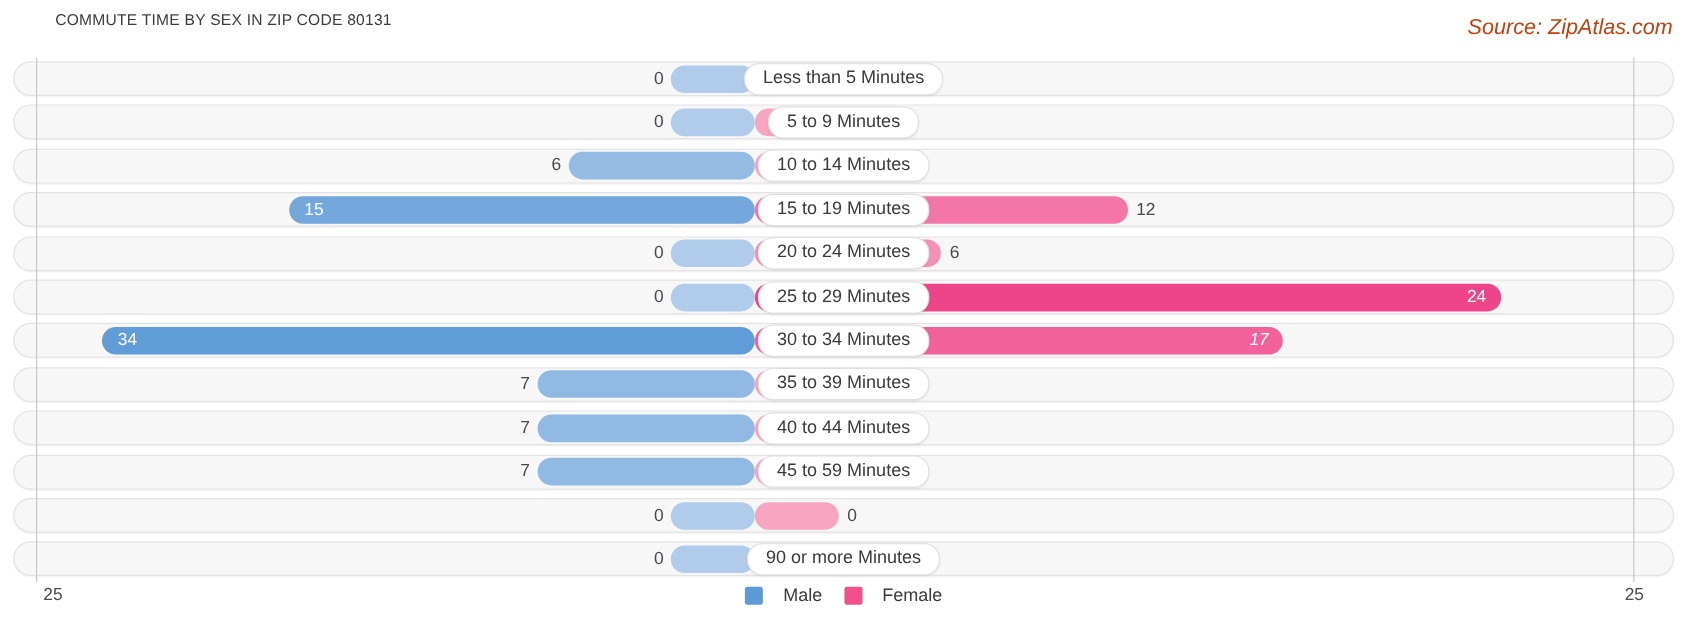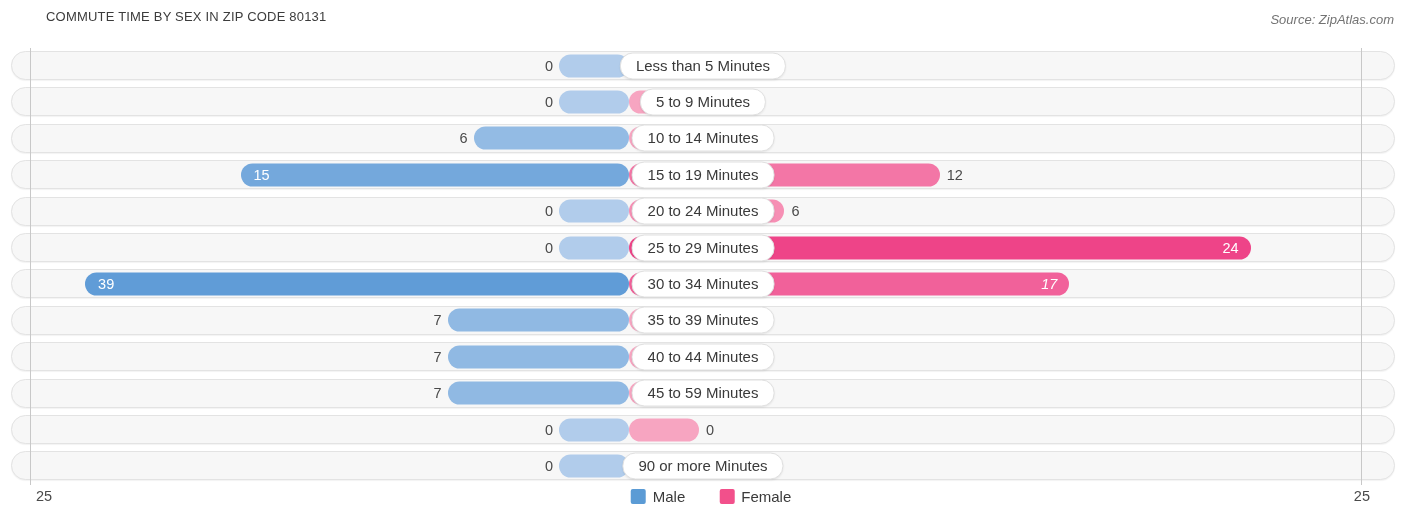--- a/index.html
+++ b/index.html
@@ -35,23 +35,23 @@
     font-size: 13px;
     letter-spacing: .2px;
     color: #3c3c3c;
     white-space: nowrap;
     margin-left: 32px;
   }
   .source {
     position: absolute;
     right: 12px;
     top: 12px;
-    font-size: 13px;
+    font-size: 18px;
     font-style: italic;
-    color: #737373;
+    color: #c2410c;
     white-space: nowrap;
   }
 
   
   .plot {
     position: absolute;
     left: 0;
     top: 48px;
     width: 1406px;
     height: 438px;
@@ -148,22 +148,21 @@
     top: 4px;
     transform: translateX(-50%);
     display: flex;
     align-items: center;
     gap: 18px;
     white-space: nowrap;
   }
   .legend-item {
     display: flex;
     align-items: center;
-    gap: 7px;
-    margin-left: 16px;
+    gap: 17px;
   }
   .swatch {
     width: 15px;
     height: 15px;
     border-radius: 2px;
     display: inline-block;
   }
   .legend-label {
     font-size: 15px;
     color: #3a3a3a;
@@ -220,21 +219,21 @@
       <div class="row" style="top: 185px;">
         <div class="bar male" style="left: 547px; width: 70px; background: rgb(177, 204, 235);"></div>
         <div class="bar female" style="left: 617px; width: 621.6px; background: rgb(238, 68, 136);"></div>
         <div class="val outside" style="left: 527px; width: 14px; text-align: right;">0</div>
         <div class="val inside" style="left: 1206.6px; width: 20px; text-align: right;">24</div>
         <div class="cat">25 to 29 Minutes</div>
       </div>
       <div class="row" style="top: 221.4px;">
         <div class="bar male" style="left: 73.1px; width: 543.9px; background: rgb(96, 156, 215);"></div>
         <div class="bar female" style="left: 617px; width: 440.3px; background: rgb(241, 97, 154);"></div>
-        <div class="val inside" style="left: 86.1px;">39</div>
+        <div class="val inside" style="left: 86.1px;">34</div>
         <div class="val inside" style="left: 1025.3px; width: 20px; text-align: right; font-style: italic;">17</div>
         <div class="cat">30 to 34 Minutes</div>
       </div>
       <div class="row" style="top: 257.8px;">
         <div class="bar male" style="left: 435.7px; width: 181.3px; background: rgb(144, 185, 227);"></div>
         <div class="bar female" style="left: 617px; width: 70px; background: rgb(247, 165, 193);"></div>
         <div class="val outside" style="left: 415.7px; width: 14px; text-align: right;">7</div>
         <div class="val outside" style="left: 694px;">0</div>
         <div class="cat">35 to 39 Minutes</div>
       </div>

